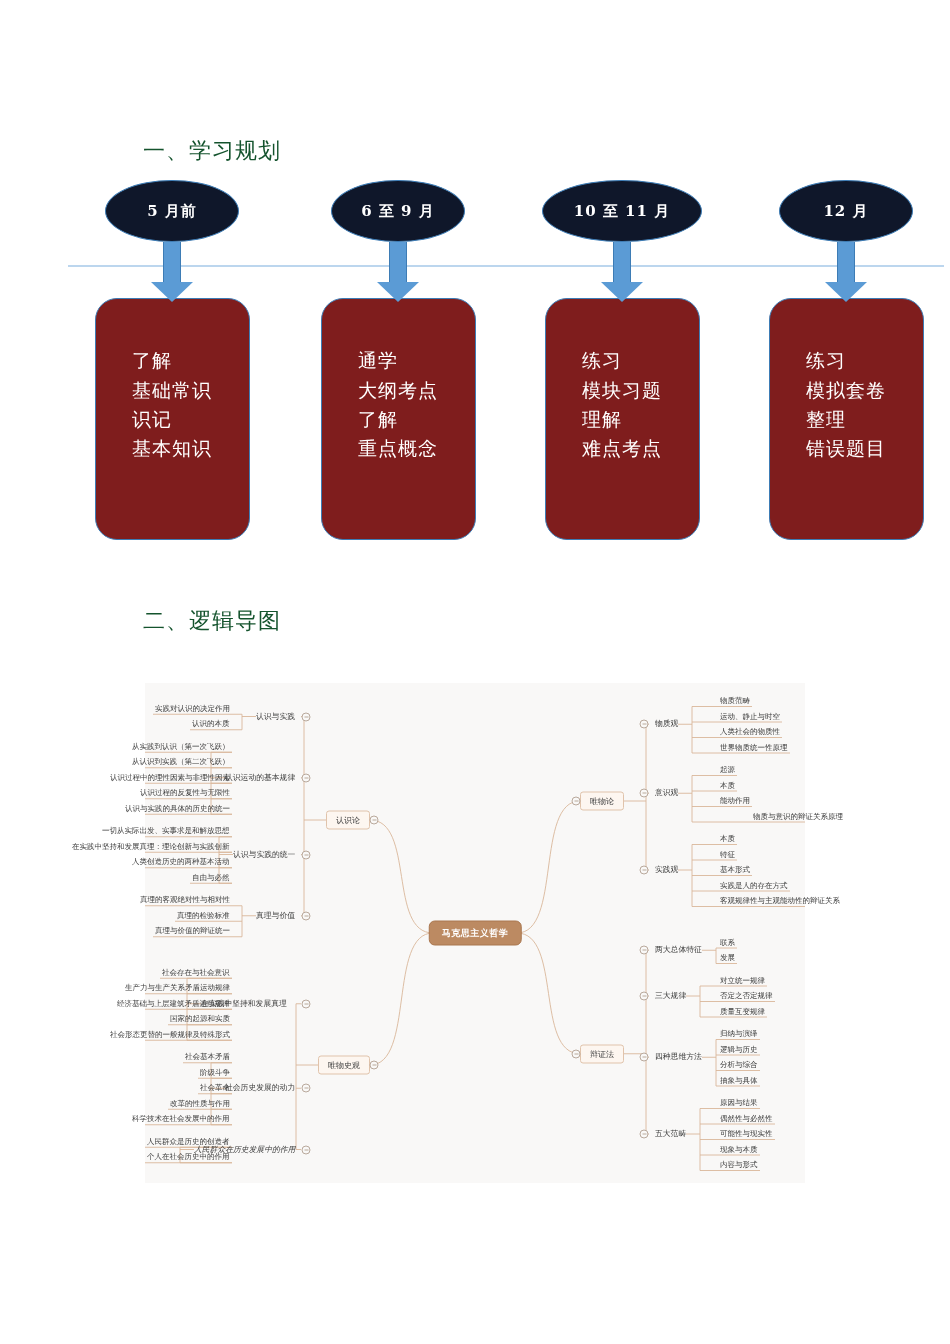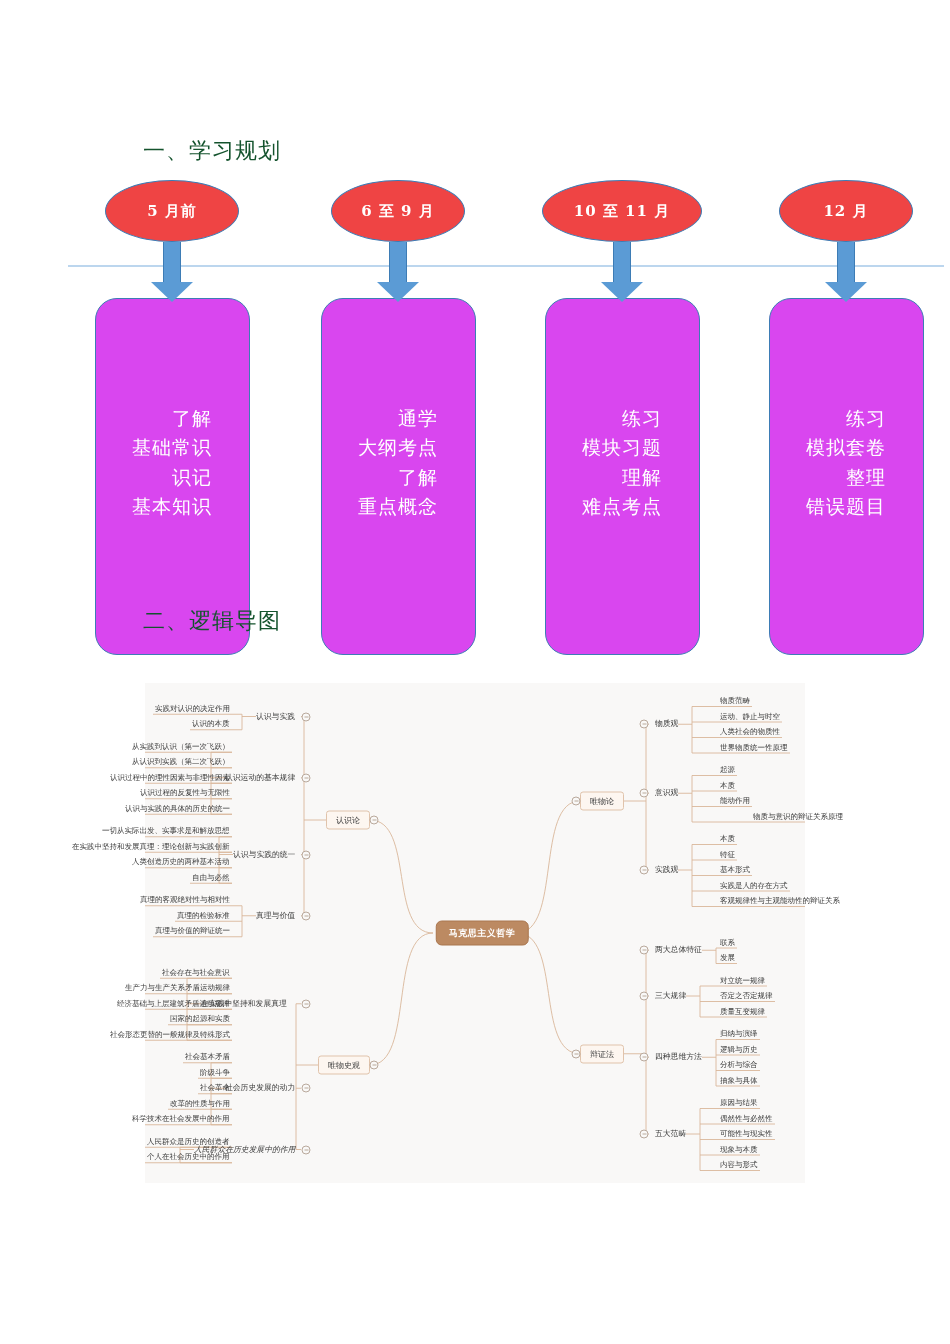--- a/index.html
+++ b/index.html
@@ -32,21 +32,21 @@
     background: #bcd6ee;
   }
 
   .tl-col { position: absolute; top: 0; width: 180px; }
 
   .ellipse {
     position: relative;
     width: 134px; height: 62px;
     margin: 0 auto;
     border-radius: 50%;
-    background: #ef4444;
+    background: #0f172a;
     border: 1.5px solid #3d7cb5;
     display: flex; align-items: center; justify-content: center;
     color: #ffffff;
     font-size: 15px;
     font-weight: bold;
     font-family: "DejaVu Serif", "Liberation Serif", serif;
     letter-spacing: 1px;
     white-space: nowrap;
   }
   .ellipse.wide { width: 160px; }
@@ -59,26 +59,26 @@
     background: #5b9bd5; border-left: 1.5px solid #3d7cb5; border-right: 1.5px solid #3d7cb5;
   }
   .arrow-head {
     position:absolute; left: 1px; top: 40px; width: 0; height: 0;
     border-left: 21px solid transparent;
     border-right: 21px solid transparent;
     border-top: 20px solid #5b9bd5;
   }
 
   .panel {
-    width: 155px; height: 357px; margin: -4px auto 0;
-    background: #d946ef;
+    width: 155px; height: 242px; margin: -4px auto 0;
+    background: #7f1d1d;
     border: 1.5px solid #3d7cb5;
     border-radius: 22px;
     display: flex; align-items: center; justify-content: center;
-    text-align: right;
+    text-align: left;
     color: #ffffff;
     font-family: "DejaVu Serif", "Liberation Serif", serif;
     font-size: 19px;
     line-height: 1.55;
     letter-spacing: 1px;
     white-space: pre-line;
     padding-bottom: 28px;
   }
 
   
@@ -449,15 +449,15 @@
       <div class="mm-node mm-leaf r" style="top: 366.5px; left: 575px;">逻辑与历史</div>
       <div class="mm-node mm-leaf r" style="top: 382px; left: 575px;">分析与综合</div>
       <div class="mm-node mm-leaf r" style="top: 397.5px; left: 575px;">抽象与具体</div>
       <div class="mm-node mm-leaf r" style="font-size: 7.8px; top: 451px; left: 510px;">五大范畴</div>
       <div class="mm-collapse" style="left: 499px; top: 451px;"></div>
       <div class="mm-node mm-leaf r" style="top: 420px; left: 575px;">原因与结果</div>
       <div class="mm-node mm-leaf r" style="top: 435.5px; left: 575px;">偶然性与必然性</div>
       <div class="mm-node mm-leaf r" style="top: 451px; left: 575px;">可能性与现实性</div>
       <div class="mm-node mm-leaf r" style="top: 466.5px; left: 575px;">现象与本质</div>
       <div class="mm-node mm-leaf r" style="top: 482px; left: 575px;">内容与形式</div>
-      <div class="mm-root" style="left: 337px; top: 250px;">马克思主义哲学</div>
+      <div class="mm-root" style="left: 330px; top: 250px;">马克思主义哲学</div>
     </div>
 </div>
 
 </body></html>

